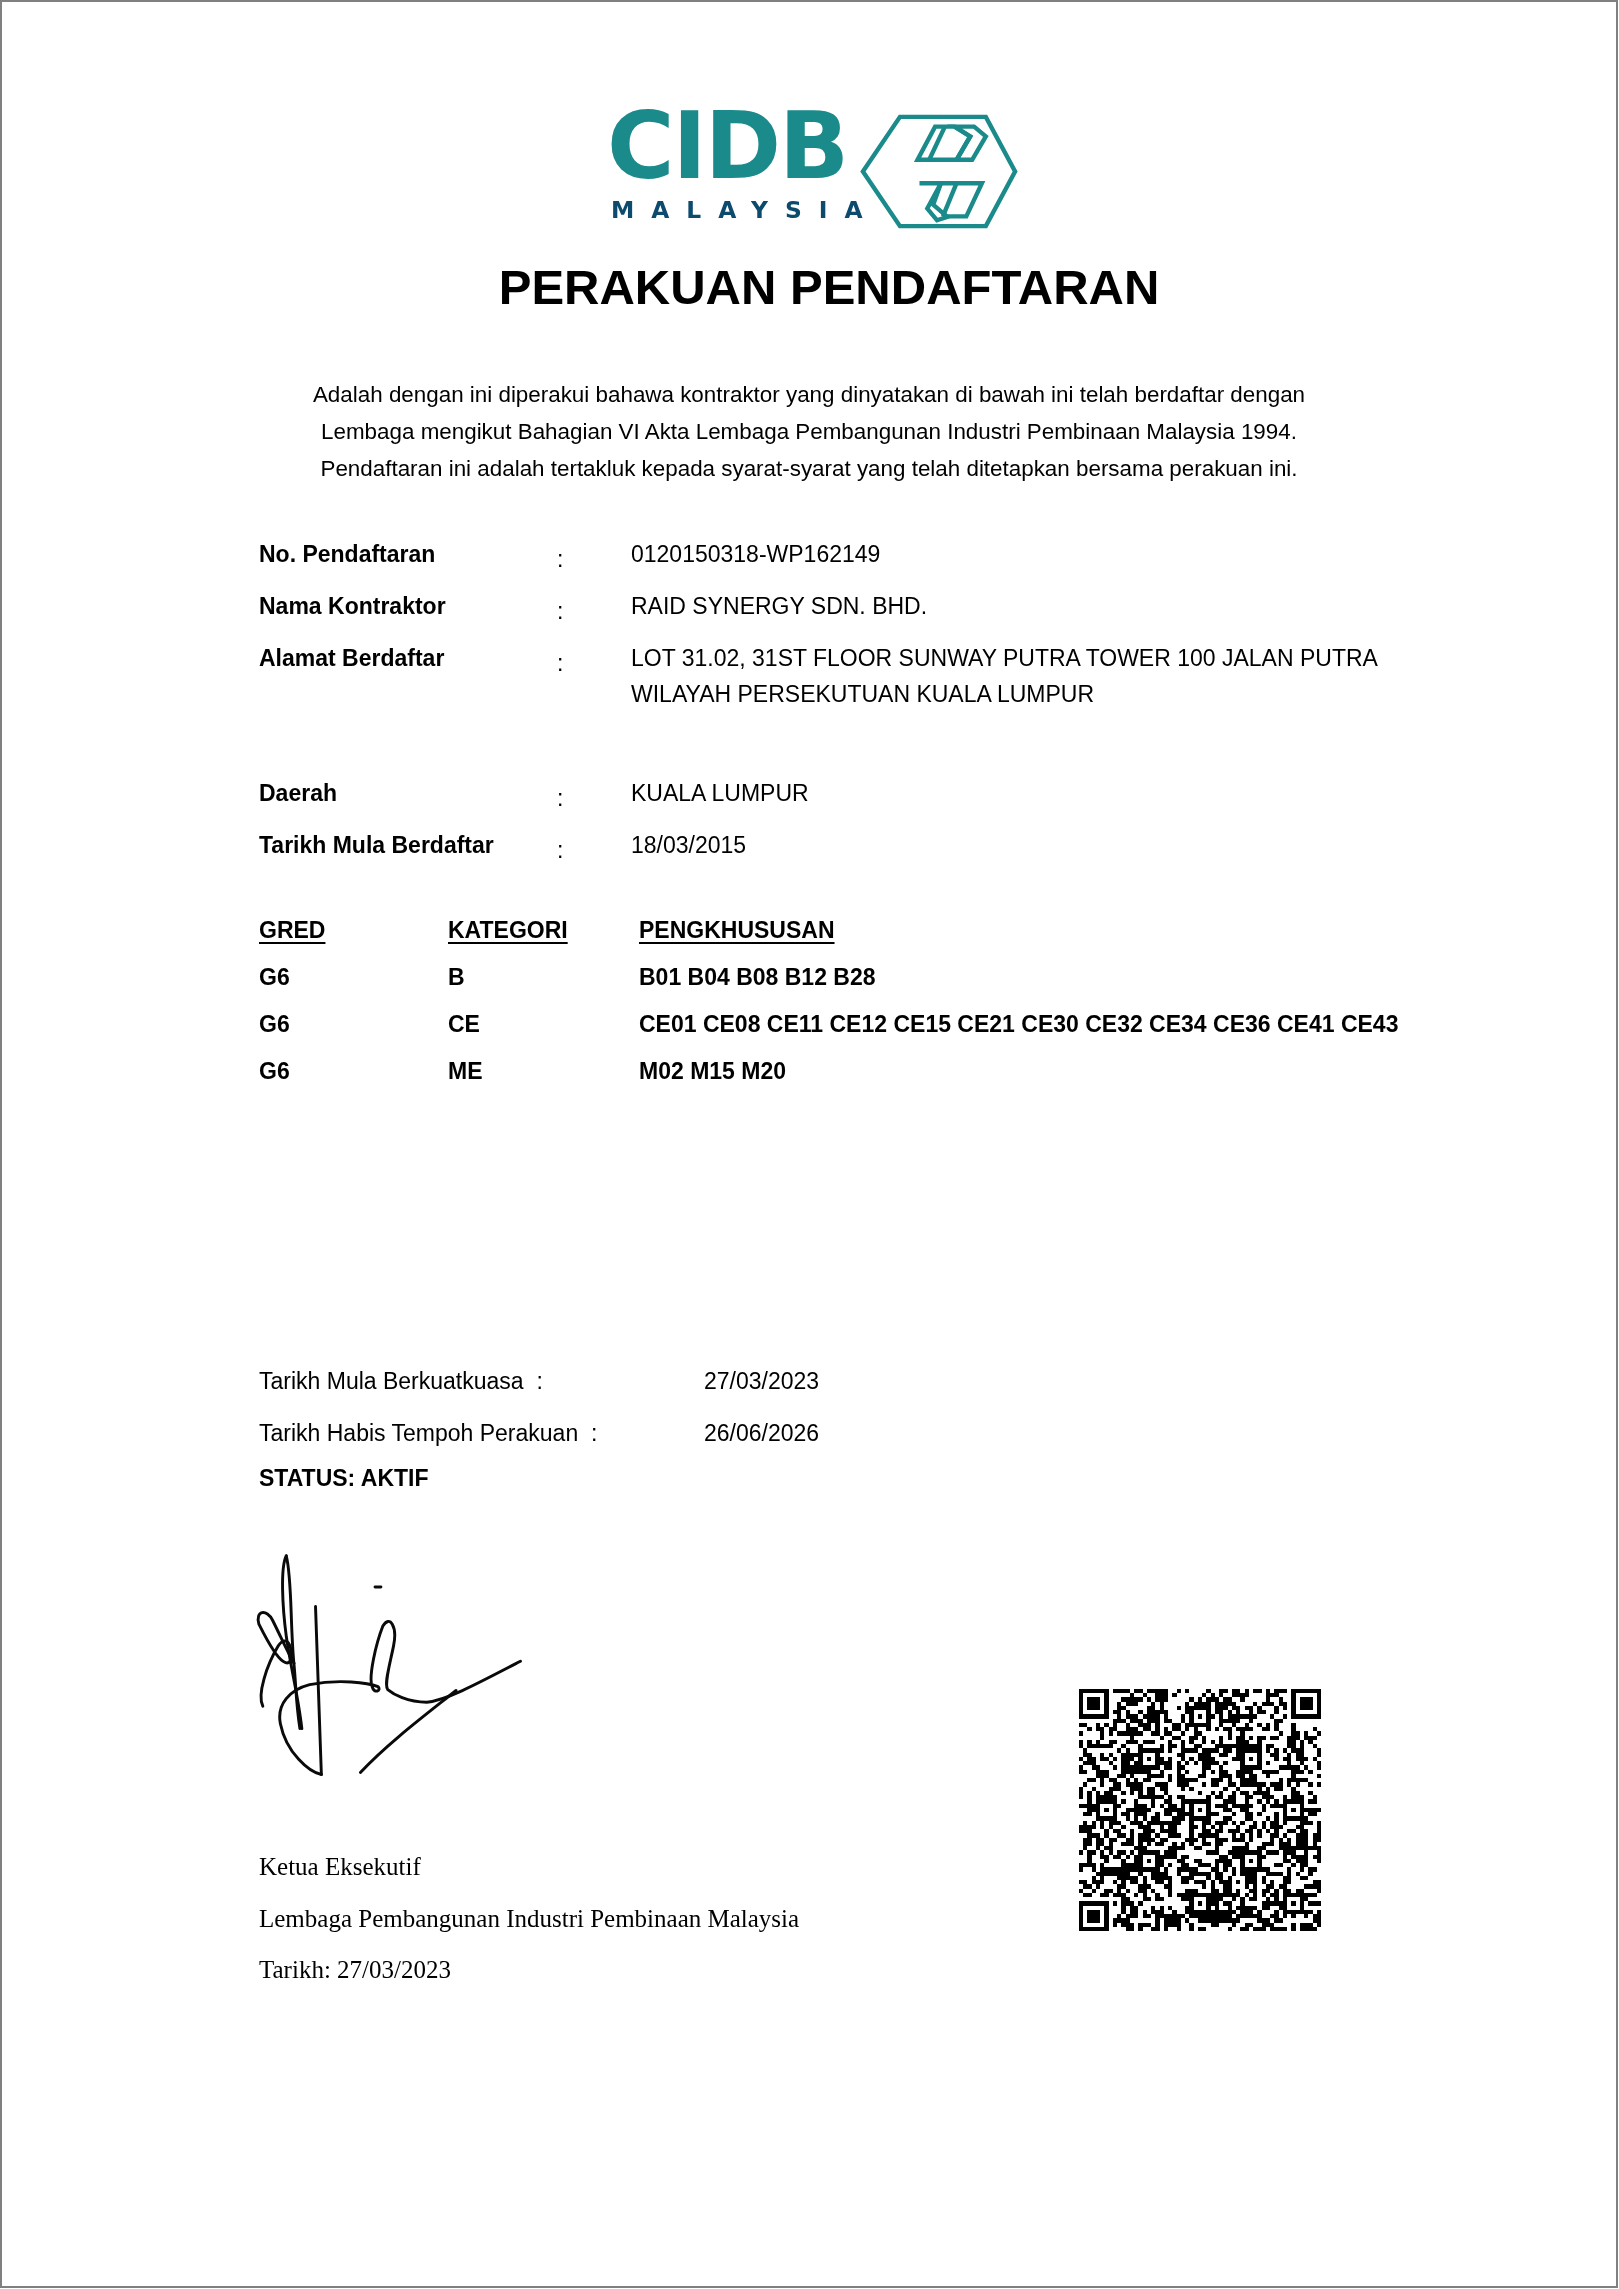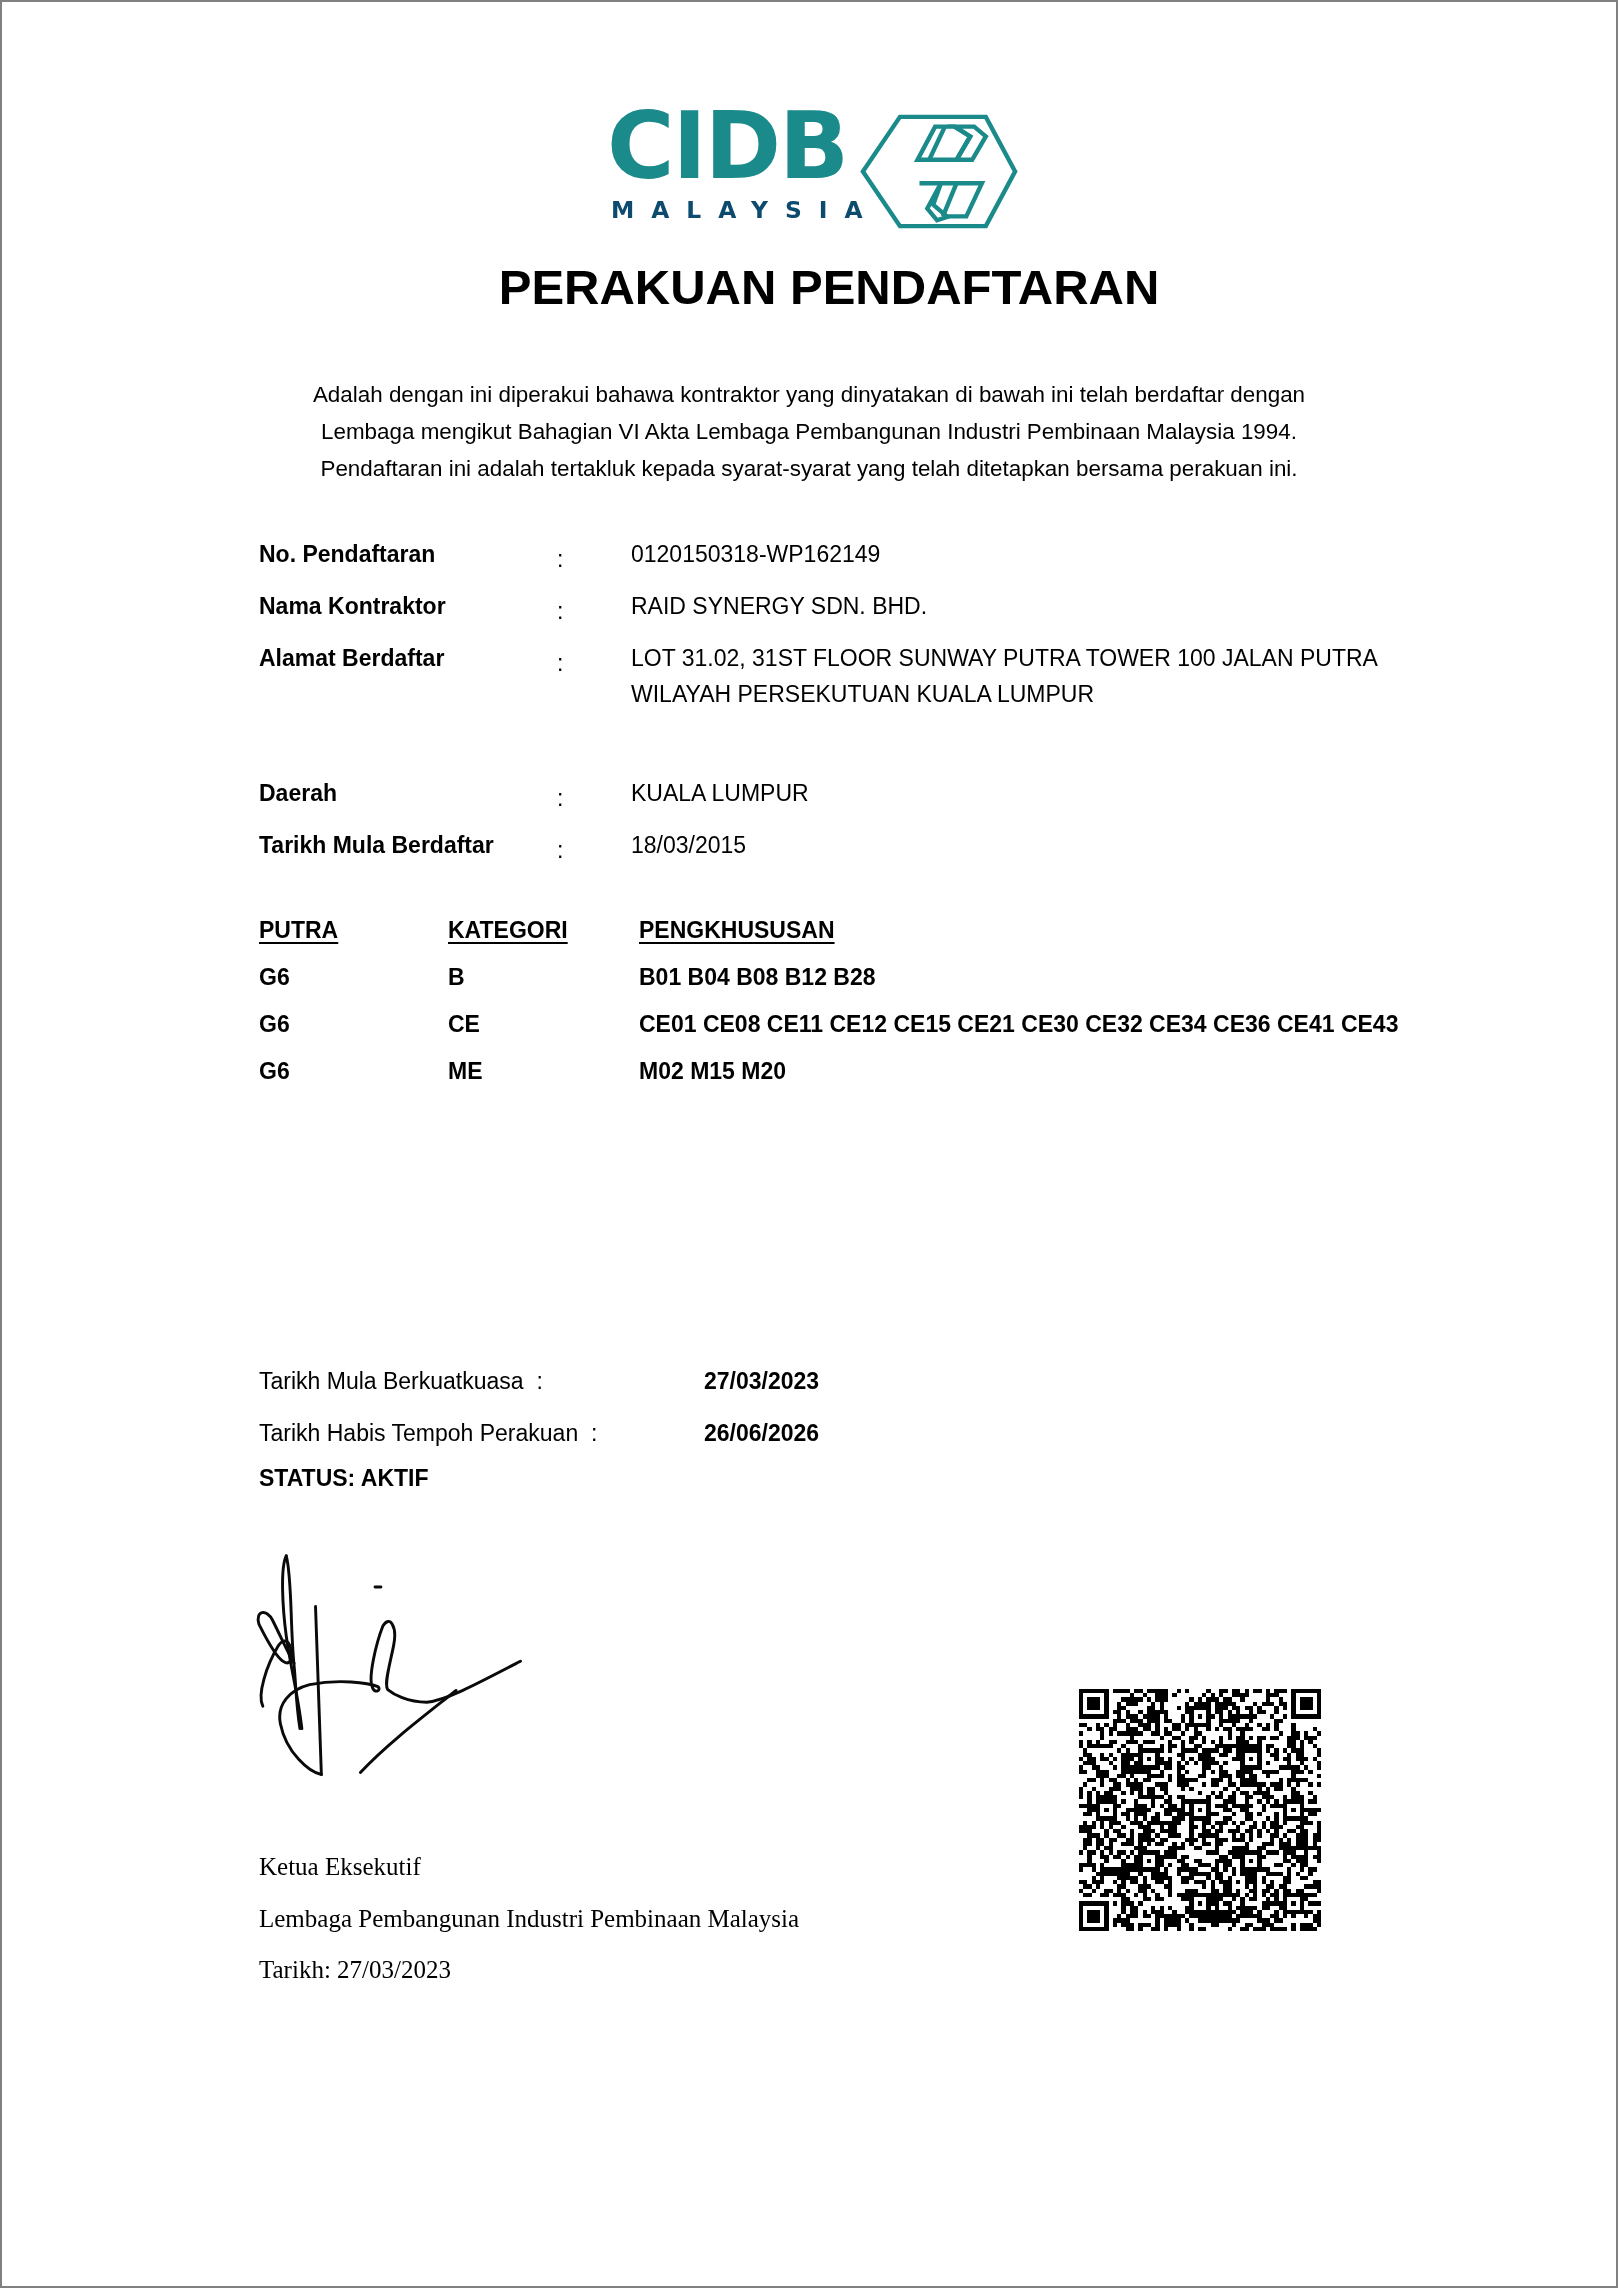--- a/index.html
+++ b/index.html
@@ -39,21 +39,21 @@
   .row .val { position: absolute; left: 372px; white-space: nowrap; }
 
   .grade-table { position: absolute; left: 257px; top: 915px; font-size: 23px; font-weight: bold; }
   .grade-table .g-row { position: relative; height: 47px; }
   .grade-table .c1 { position: absolute; left: 0; white-space: nowrap; }
   .grade-table .c2 { position: absolute; left: 189px; white-space: nowrap; }
   .grade-table .c3 { position: absolute; left: 380px; white-space: nowrap; }
   .grade-table .hdr span { text-decoration: underline; text-underline-offset: 3.9px; }
 
   .validity { position: absolute; left: 257px; font-size: 23px; line-height: 36px; white-space: nowrap; }
-  .validity .v-val { position: absolute; left: 445px; font-weight: bold; }
+  .validity .v-val { position: absolute; left: 445px; font-weight: normal; }
   .status { position: absolute; left: 257px; top: 1463px; font-size: 23px; font-weight: bold; }
 
   .signature { position: absolute; left: 249px; top: 1546px; width: 293px; height: 244px; }
   .signer { position: absolute; left: 257px; font-family: "Liberation Serif", serif; font-size: 25px; white-space: nowrap; }
 
   .qr { position: absolute; left: 1077px; top: 1687px; width: 242px; height: 242px; }
 </style>
 </head>
 <body>
 
@@ -110,21 +110,21 @@
     <span class="val">KUALA LUMPUR</span>
   </div>
   <div class="row" style="top:825px;">
     <span class="lbl">Tarikh Mula Berdaftar</span>
     <span class="colon">:</span>
     <span class="val">18/03/2015</span>
   </div>
 
   <div class="grade-table">
     <div class="g-row hdr">
-      <span class="c1">PUTRA</span>
+      <span class="c1">GRED</span>
       <span class="c2">KATEGORI</span>
       <span class="c3">PENGKHUSUSAN</span>
     </div>
     <div class="g-row">
       <span class="c1">G6</span>
       <span class="c2">B</span>
       <span class="c3">B01 B04 B08 B12 B28</span>
     </div>
     <div class="g-row">
       <span class="c1">G6</span>

